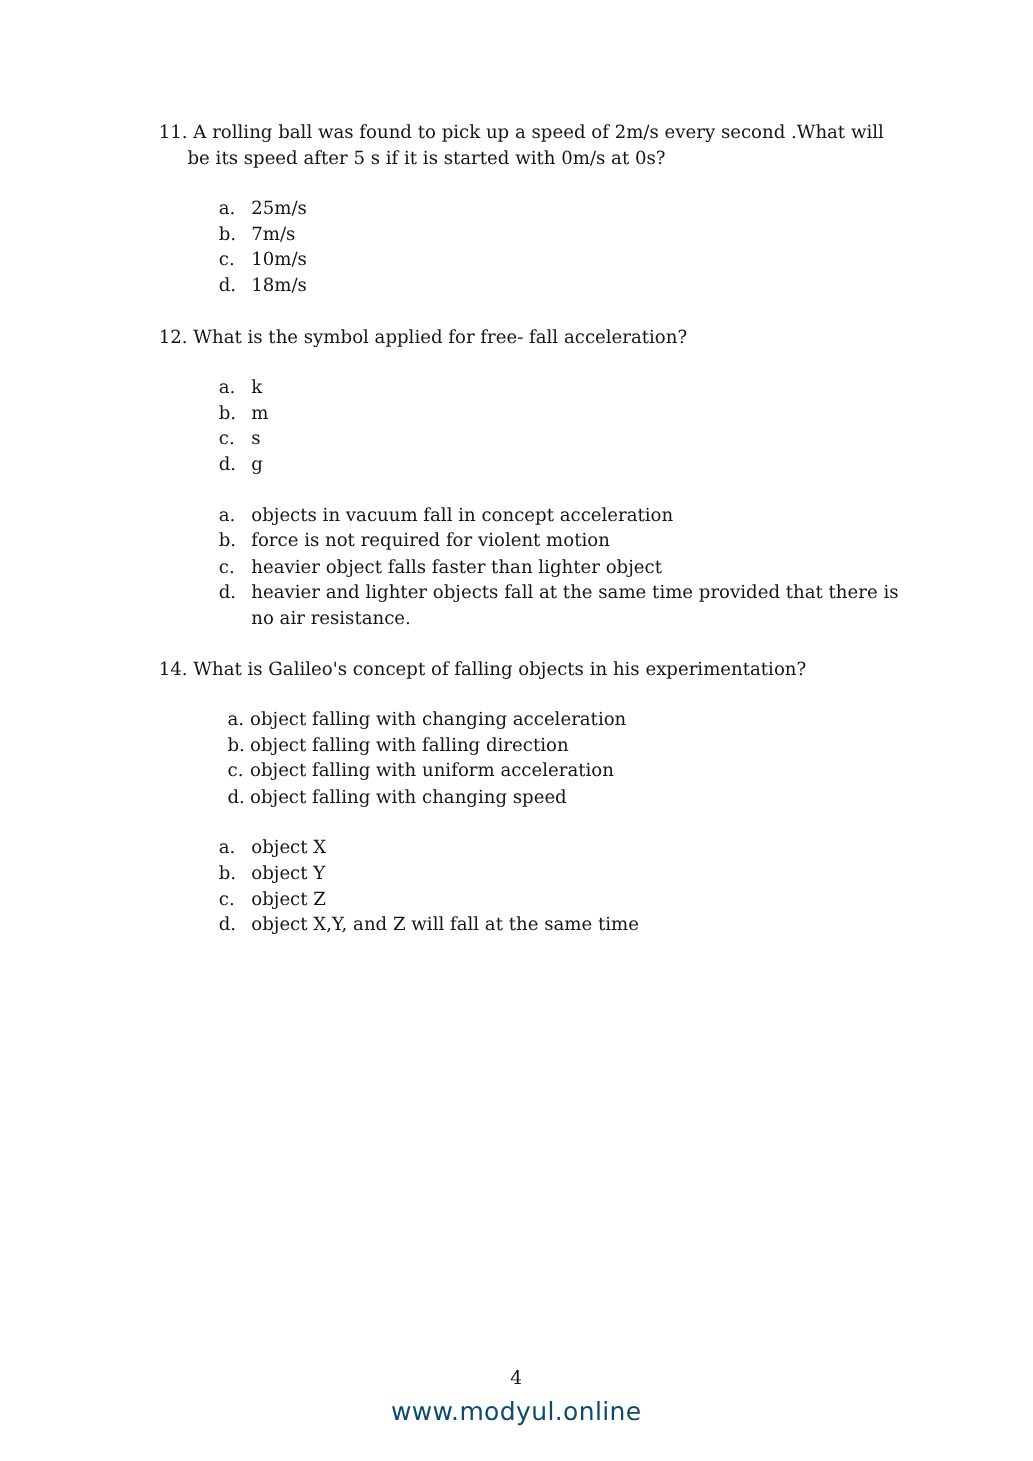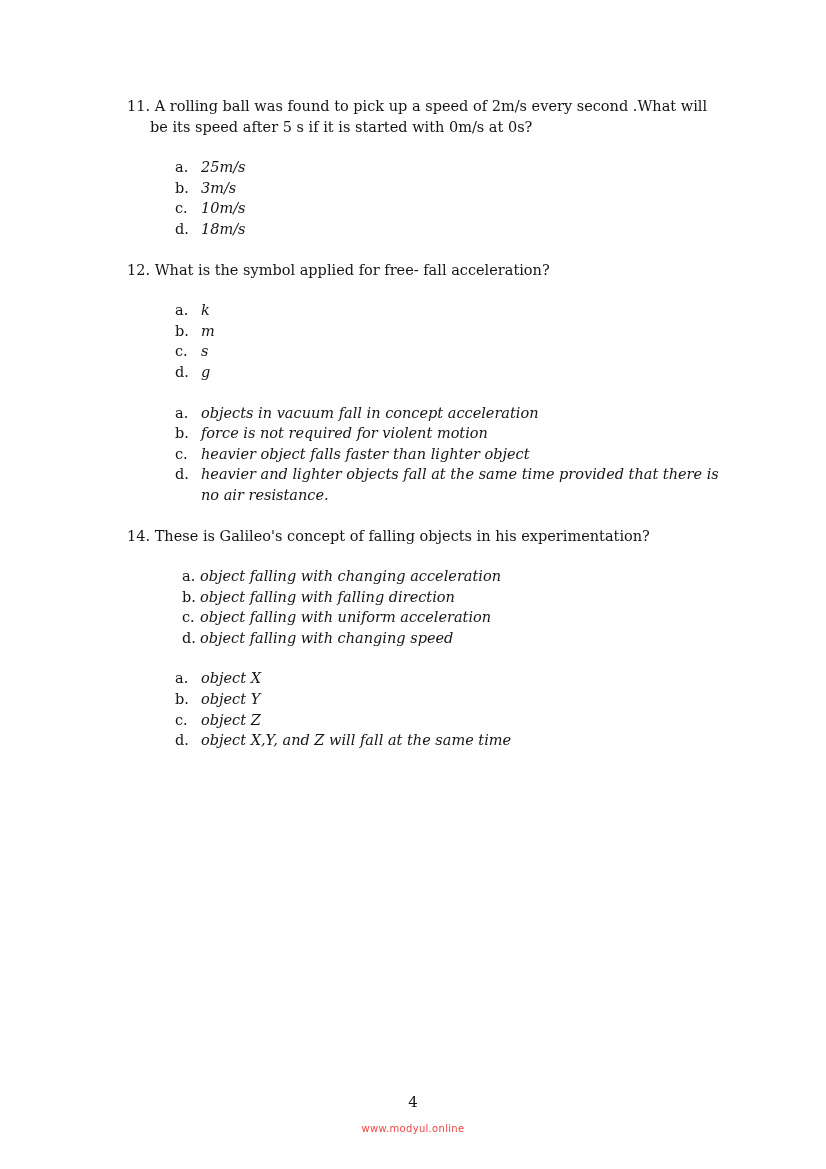--- a/index.html
+++ b/index.html
@@ -18,58 +18,58 @@
   }
   .question { margin-bottom: 20px; }
   .qline { padding-left: 23px; text-indent: -23px; }
   .options {
     list-style: none;
     margin-bottom: 20px;
     padding-left: 48px;
   }
   .option { display: flex; }
   .option .letter { flex: 0 0 26px; }
-  .option .opt-text { flex: 1 1 auto; font-style: italic; }
+  .option .opt-text { flex: 1 1 auto; }
   .options.compact { padding-left: 55px; }
   .options.compact .letter { flex: 0 0 18px; }
   .b { font-weight: bold; }
   .footer-num {
     position: absolute;
     left: 0; right: 0;
     top: 1092px;
     text-align: center;
     font-size: 15px;
   }
   .watermark {
     position: absolute;
     left: 0; right: 0;
     top: 1119px;
     text-align: center;
-    color: #ef4444;
+    color: #0c4a6e;
     font-family: "DejaVu Sans", "Liberation Sans", sans-serif;
-    font-size: 10px;
+    font-size: 20px;
     letter-spacing: 0.3px;
   }
 </style>
 </head>
 <body>
 
 <div class="page">
 
   <div class="question">
     <p class="qline"><span>11.</span> <span>A rolling ball was found to pick up a speed of 2m/s every second .What will be its speed after 5 s if it is started with 0m/s at 0s?</span></p>
   </div>
   <ul class="options">
     <li class="option">
         <span class="letter">a.</span>
         <span class="opt-text">25m/s</span>
       </li>
     <li class="option">
         <span class="letter">b.</span>
-        <span class="opt-text">3m/s</span>
+        <span class="opt-text">7m/s</span>
       </li>
     <li class="option">
         <span class="letter">c.</span>
         <span class="opt-text">10m/s</span>
       </li>
     <li class="option">
         <span class="letter">d.</span>
         <span class="opt-text">18m/s</span>
       </li>
   </ul>
@@ -109,21 +109,21 @@
         <span class="letter">c.</span>
         <span class="opt-text">heavier object falls faster than lighter object</span>
       </li>
     <li class="option">
         <span class="letter">d.</span>
         <span class="opt-text">heavier and lighter objects fall at the same time provided that there is no air resistance.</span>
       </li>
   </ul>
 
   <div class="question">
-    <p class="qline"><span>14.</span> <span>These is Galileo's concept of falling objects in his experimentation?</span></p>
+    <p class="qline"><span>14.</span> <span>What is Galileo's concept of falling objects in his experimentation?</span></p>
   </div>
   <ul class="options compact">
     <li class="option">
         <span class="letter">a.</span>
         <span class="opt-text">object falling with changing acceleration</span>
       </li>
     <li class="option">
         <span class="letter">b.</span>
         <span class="opt-text">object falling with falling direction</span>
       </li>

